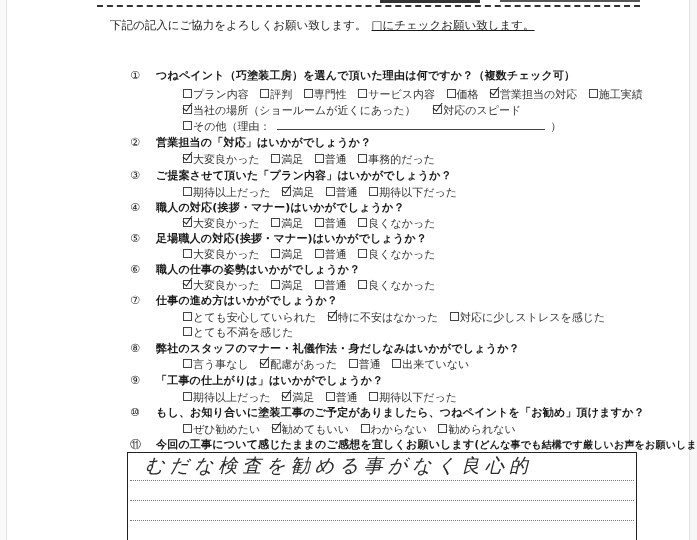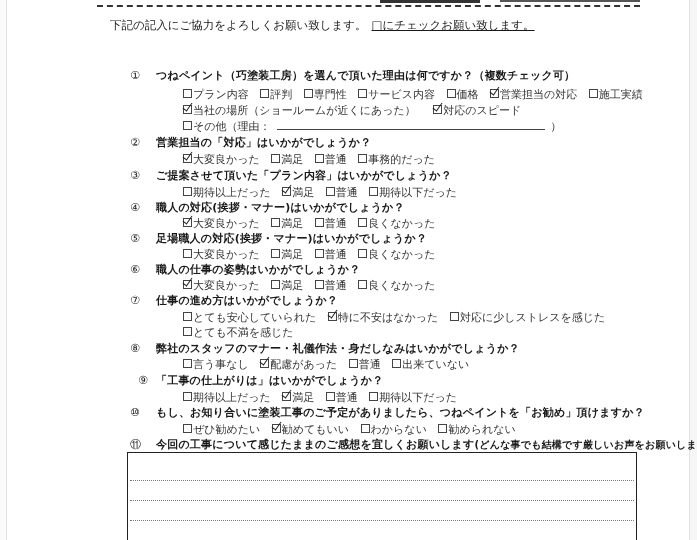--- a/index.html
+++ b/index.html
@@ -131,21 +131,21 @@
 <div class="q" style="top:341px;">
   <span class="num">⑧</span><span>弊社のスタッフのマナー・礼儀作法・身だしなみはいかがでしょうか？</span>
 </div>
 <div class="opts" style="top:357px;">
   <span class="opt"><span class="box"></span><span>言う事なし</span></span>
   <span class="opt"><span class="box checked"></span><span>配慮があった</span></span>
   <span class="opt"><span class="box"></span><span>普通</span></span>
   <span class="opt"><span class="box"></span><span>出来ていない</span></span>
 </div>
 
-<div class="q" style="top:373px;text-align:center;">
+<div class="q" style="top:373px;">
   <span class="num">⑨</span><span>「工事の仕上がりは」はいかがでしょうか？</span>
 </div>
 <div class="opts" style="top:390px;">
   <span class="opt"><span class="box"></span><span>期待以上だった</span></span>
   <span class="opt"><span class="box checked"></span><span>満足</span></span>
   <span class="opt"><span class="box"></span><span>普通</span></span>
   <span class="opt"><span class="box"></span><span>期待以下だった</span></span>
 </div>
 
 <div class="q" style="top:405px;">
@@ -156,17 +156,18 @@
   <span class="opt"><span class="box checked"></span><span>勧めてもいい</span></span>
   <span class="opt"><span class="box"></span><span>わからない</span></span>
   <span class="opt"><span class="box"></span><span>勧められない</span></span>
 </div>
 
 <div class="q" style="top:437px;">
   <span class="num">⑪</span><span>今回の工事について感じたままのご感想を宜しくお願いします</span><span class="q11-note">(どんな事でも結構です厳しいお声をお願いします)</span>
 </div>
 
 <div class="comment-box">
+  <div class="handwriting">むだな検査を勧める事がなく良心的</div>
   <div class="rule" style="top:27px;"></div>
   <div class="rule" style="top:47px;"></div>
   <div class="rule" style="top:67px;"></div>
 
 </div>
 
 </body></html>

